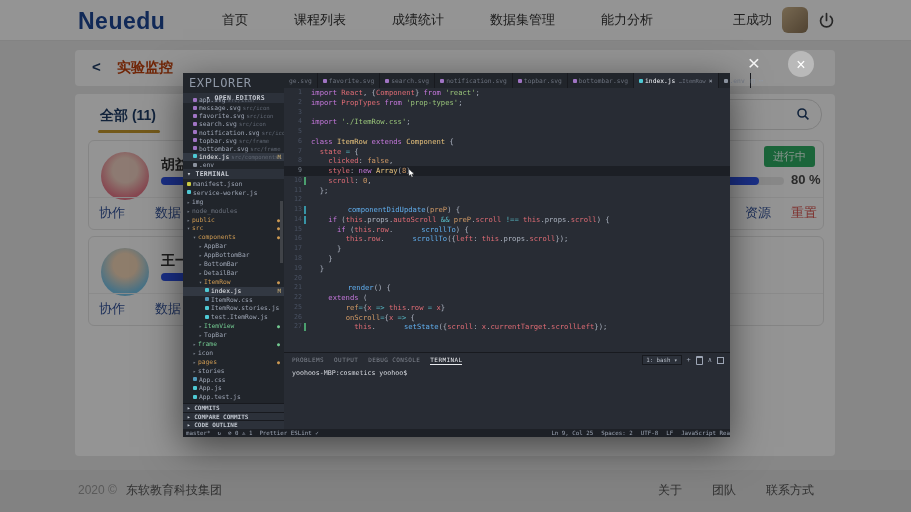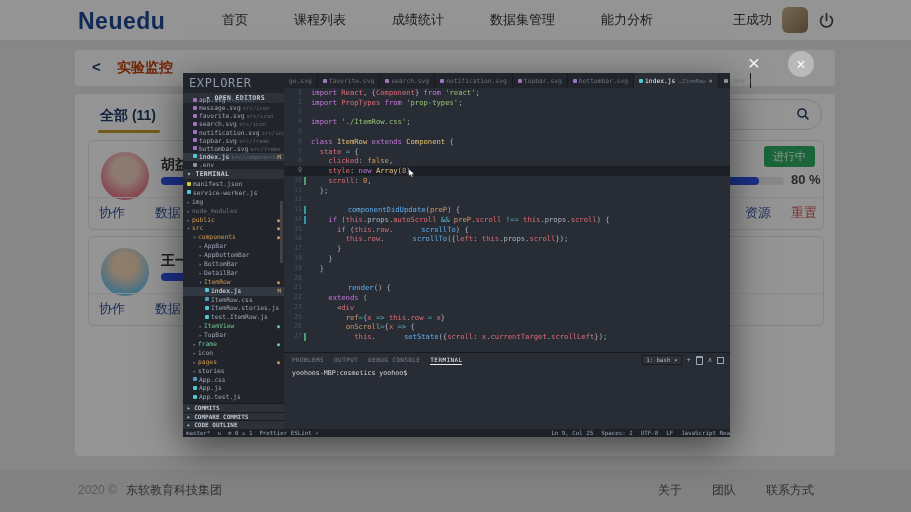--- a/index.html
+++ b/index.html
@@ -291,21 +291,20 @@
       <div class="cl"><span class="ln">13</span><span class="gm t"></span><span class="ct"><span class="p">  </span><span class="f">componentDidUpdate</span><span class="p">(</span><span class="n">preP</span><span class="p">) {</span></span></div>
       <div class="cl"><span class="ln">14</span><span class="gm t"></span><span class="ct"><span class="p">    </span><span class="k">if</span><span class="p"> (</span><span class="v">this</span><span class="p">.props.</span><span class="v">autoScroll</span><span class="p"> </span><span class="o">&amp;&amp;</span><span class="p"> </span><span class="n">preP</span><span class="p">.</span><span class="v">scroll</span><span class="p"> </span><span class="o">!==</span><span class="p"> </span><span class="v">this</span><span class="p">.props.</span><span class="v">scroll</span><span class="p">) {</span></span></div>
       <div class="cl"><span class="ln">15</span><span class="ct"><span class="p">      </span><span class="k">if</span><span class="p"> (</span><span class="v">this</span><span class="p">.</span><span class="v">row</span><span class="p">.</span><span class="f">scrollTo</span><span class="p">) {</span></span></div>
       <div class="cl"><span class="ln">16</span><span class="ct"><span class="p">        </span><span class="v">this</span><span class="p">.</span><span class="v">row</span><span class="p">.</span><span class="f">scrollTo</span><span class="p">({</span><span class="v">left</span><span class="p">: </span><span class="v">this</span><span class="p">.props.</span><span class="v">scroll</span><span class="p">});</span></span></div>
       <div class="cl"><span class="ln">17</span><span class="ct"><span class="p">      }</span></span></div>
       <div class="cl"><span class="ln">18</span><span class="ct"><span class="p">    }</span></span></div>
       <div class="cl"><span class="ln">19</span><span class="ct"><span class="p">  }</span></span></div>
       <div class="cl"><span class="ln">20</span><span class="ct"></span></div>
       <div class="cl"><span class="ln">21</span><span class="ct"><span class="p">  </span><span class="f">render</span><span class="p">() {</span></span></div>
       <div class="cl"><span class="ln">22</span><span class="ct"><span class="p">    </span><span class="k">extends</span><span class="p"> (</span></span></div>
-      <div class="cl"><span class="ln">23</span><span class="ct"><span class="p">      &lt;</span><span class="v">div</span></span></div>
       <div class="cl"><span class="ln">25</span><span class="ct"><span class="p">        </span><span class="n">ref</span><span class="o">=</span><span class="p">{</span><span class="v">x</span><span class="p"> </span><span class="o">=&gt;</span><span class="p"> </span><span class="v">this</span><span class="p">.</span><span class="v">row</span><span class="p"> </span><span class="o">=</span><span class="p"> </span><span class="v">x</span><span class="p">}</span></span></div>
       <div class="cl"><span class="ln">26</span><span class="ct"><span class="p">        </span><span class="n">onScroll</span><span class="o">=</span><span class="p">{</span><span class="v">x</span><span class="p"> </span><span class="o">=&gt;</span><span class="p"> {</span></span></div>
       <div class="cl"><span class="ln">27</span><span class="gm g"></span><span class="ct"><span class="p">          </span><span class="v">this</span><span class="p">.</span><span class="f">setState</span><span class="p">({</span><span class="v">scroll</span><span class="p">: </span><span class="v">x</span><span class="p">.</span><span class="v">currentTarget</span><span class="p">.</span><span class="v">scrollLeft</span><span class="p">});</span></span></div>
     </div>
   <svg id="cursor" viewBox="0 0 10 14">
     <path d="M1 0 L1 11 L3.6 8.6 L5.4 13 L7.2 12.2 L5.4 8 L9 8 Z" fill="#fff" stroke="#222" stroke-width="0.6"></path>
   </svg>
 
   <div id="vs-term">
     <div id="term-tabs">

